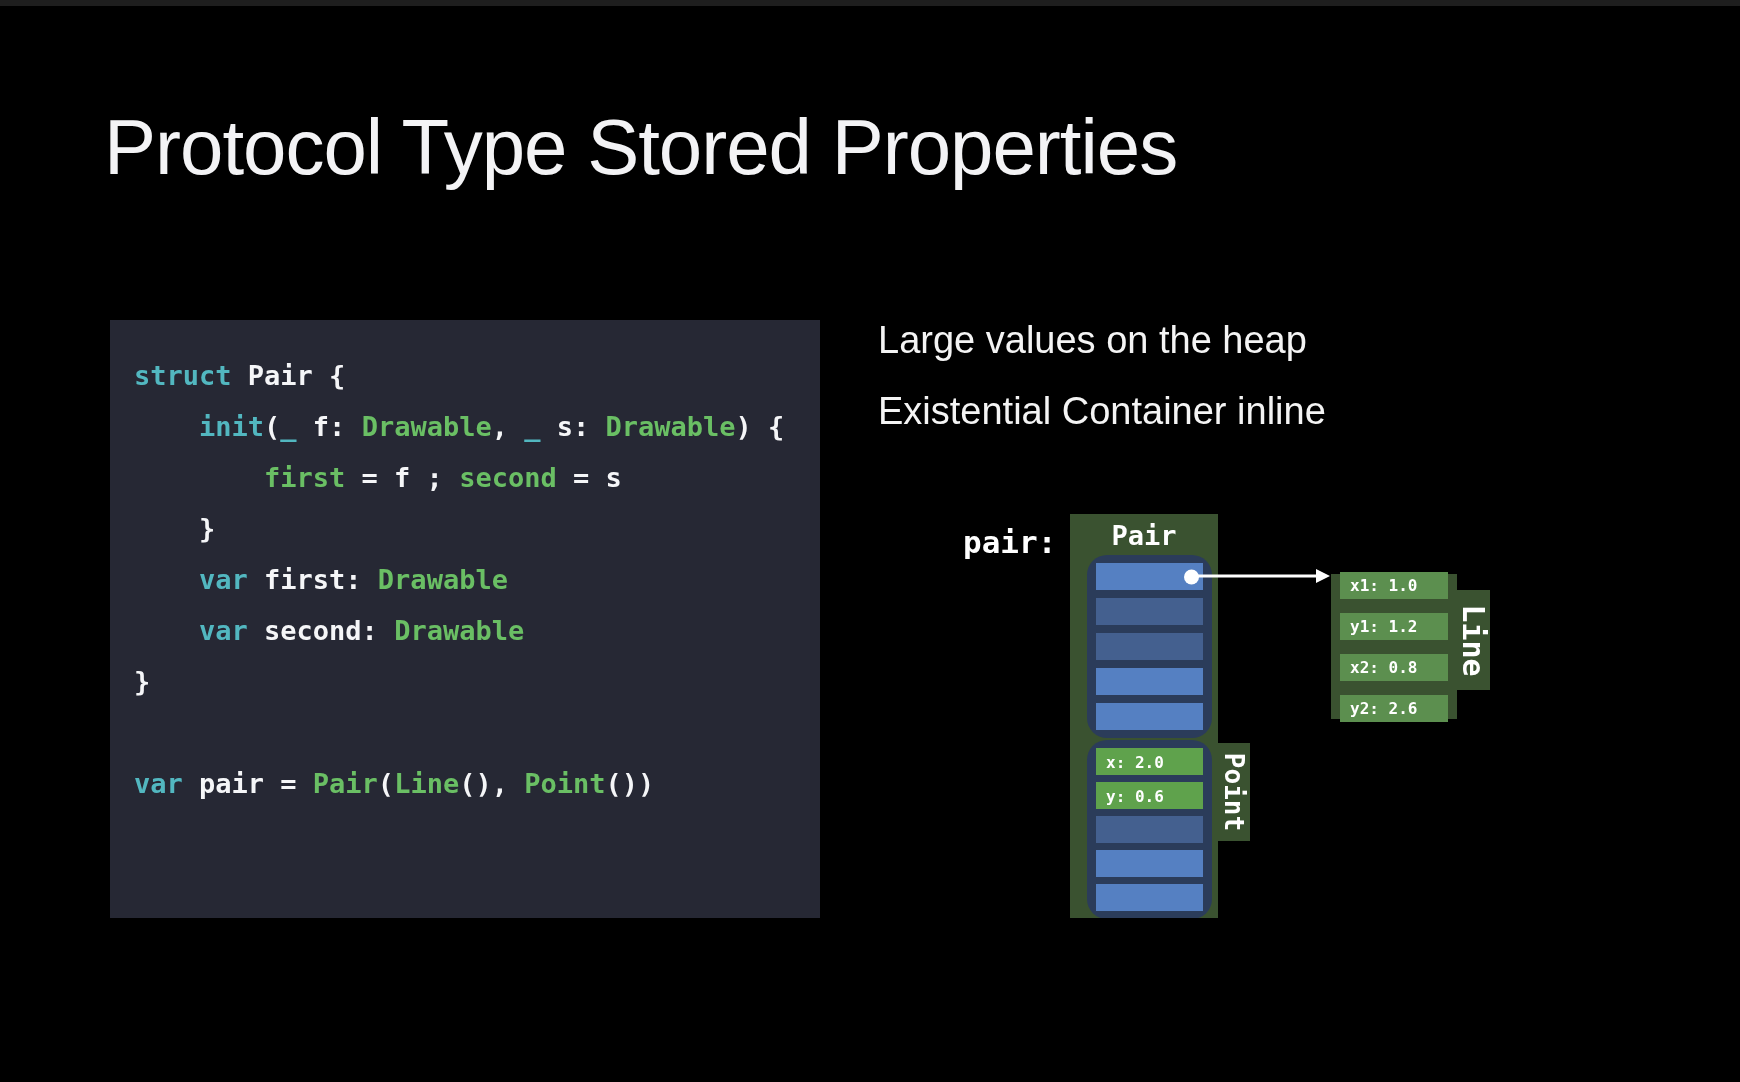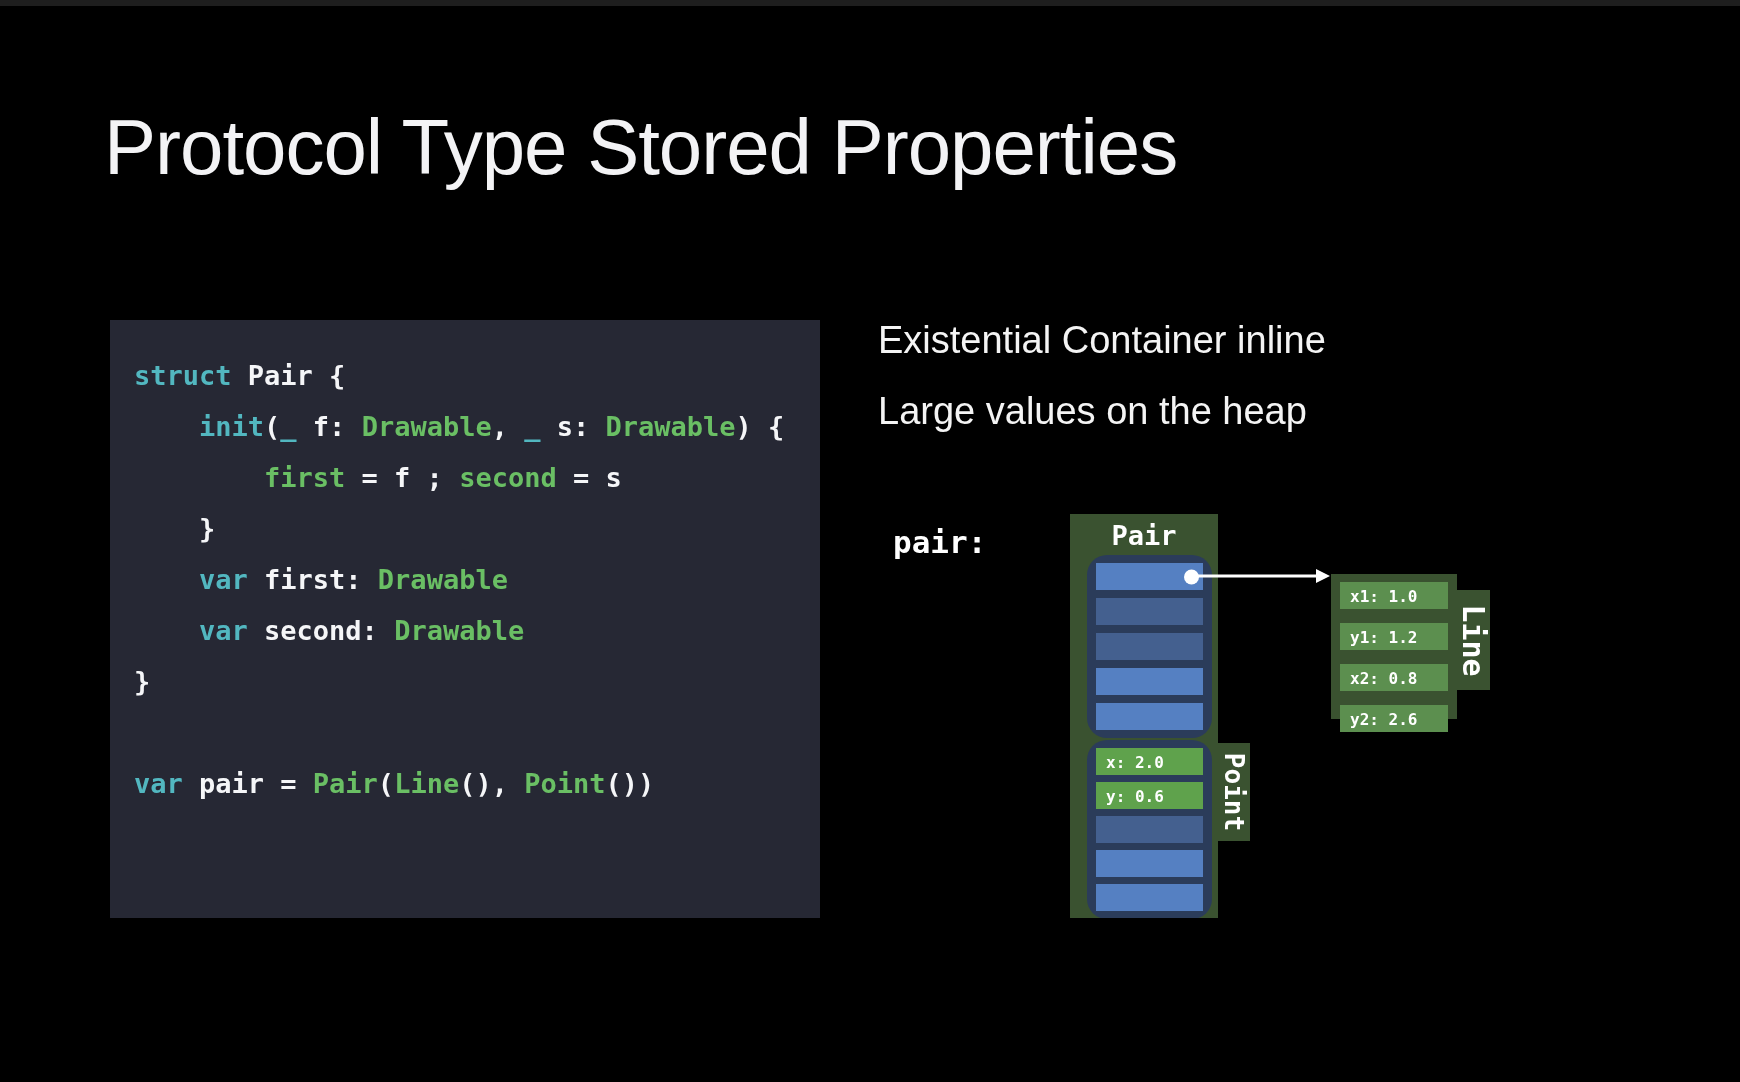--- a/index.html
+++ b/index.html
@@ -18,21 +18,21 @@
                  font-size:27px;font-weight:bold;line-height:51px;white-space:pre;}
   .cl{height:51px;}
   .kw{color:var(--kw);margin-top:8px;} .ty{color:var(--ty);} .pl{color:var(--pl);}
 
   
   .headings{position:absolute;left:878px;top:318px;color:#f4f4f4;}
   .heading{font-size:38px;font-weight:300;line-height:44px;margin-bottom:27px;white-space:nowrap;}
 
   
   .mono{font-family:"DejaVu Sans Mono","Liberation Mono",monospace;font-weight:bold;color:#fff;}
-  .pair-label{position:absolute;left:893px;top:524px;font-size:31px;}
+  .pair-label{position:absolute;left:963px;top:524px;font-size:31px;}
   .pair-box{position:absolute;left:1070px;top:514px;width:148px;height:418px;
             background:var(--box-green);}
   .pair-title{position:absolute;left:0;top:6px;width:100%;text-align:center;font-size:27px;}
   .container{position:absolute;left:17px;width:125px;box-sizing:border-box;
              padding:8px 9px;display:flex;flex-direction:column;background:var(--navy);border-radius:20px;}
   #container1{top:41px;gap:8px;}
   #container2{top:226px;gap:7px;}
   .wrow{position:relative;height:27px;flex:0 0 27px;}
   .bright{background:var(--blue-bright);}
   .muted{background:var(--blue-muted);}
@@ -46,39 +46,39 @@
 
   .tab{position:absolute;background:var(--box-green);display:flex;
        align-items:center;justify-content:center;}
   .tab span{transform:rotate(90deg);white-space:nowrap;font-size:26px;}
   .point-tab{left:1218px;top:743px;width:32px;height:98px;}
   .line-tab{left:1457px;top:590px;width:33px;height:100px;}
   .line-tab span{font-size:30px;}
 
   .line-box{position:absolute;left:1331px;top:574px;width:126px;height:145px;
             box-sizing:border-box;background:var(--box-green);
-            padding:8px 9px;display:flex;flex-direction:column;gap:14px;}
+            padding:8px 9px;display:flex;flex-direction:column;gap:14px;justify-content:center;}
 
   .arrow-svg{position:absolute;left:1192px;top:566px;}
 </style>
 </head>
 <body>
 
 <div class="slide">
   <div class="topbar"></div>
 
   <h1 class="title">Protocol Type Stored Properties</h1>
 
   <div class="codeblock">
     <pre id="code"><div class="cl"><span class="kw">struct</span><span class="pl"> Pair {</span></div><div class="cl"><span class="pl">    </span><span class="kw">init</span><span class="pl">(</span><span class="kw">_</span><span class="pl"> f: </span><span class="ty">Drawable</span><span class="pl">, </span><span class="kw">_</span><span class="pl"> s: </span><span class="ty">Drawable</span><span class="pl">) {</span></div><div class="cl"><span class="pl">        </span><span class="ty">first</span><span class="pl"> = f ; </span><span class="ty">second</span><span class="pl"> = s</span></div><div class="cl"><span class="pl">    }</span></div><div class="cl"><span class="pl">    </span><span class="kw">var</span><span class="pl"> first: </span><span class="ty">Drawable</span></div><div class="cl"><span class="pl">    </span><span class="kw">var</span><span class="pl"> second: </span><span class="ty">Drawable</span></div><div class="cl"><span class="pl">}</span></div><div class="cl"> </div><div class="cl"><span class="kw">var</span><span class="pl"> pair = </span><span class="ty">Pair</span><span class="pl">(</span><span class="ty">Line</span><span class="pl">(), </span><span class="ty">Point</span><span class="pl">())</span></div></pre>
   </div>
 
   <div class="headings">
+    <div class="heading">Large values on the heap</div>
     <div class="heading">Existential Container inline</div>
-    <div class="heading">Large values on the heap</div>
   </div>
 
   <div class="pair-label mono">pair:</div>
 
   <div class="pair-box">
     <div class="pair-title mono">Pair</div>
     <div class="container" id="container1">
         <div class="wrow bright">
           <span class="dot"></span>
         </div>

